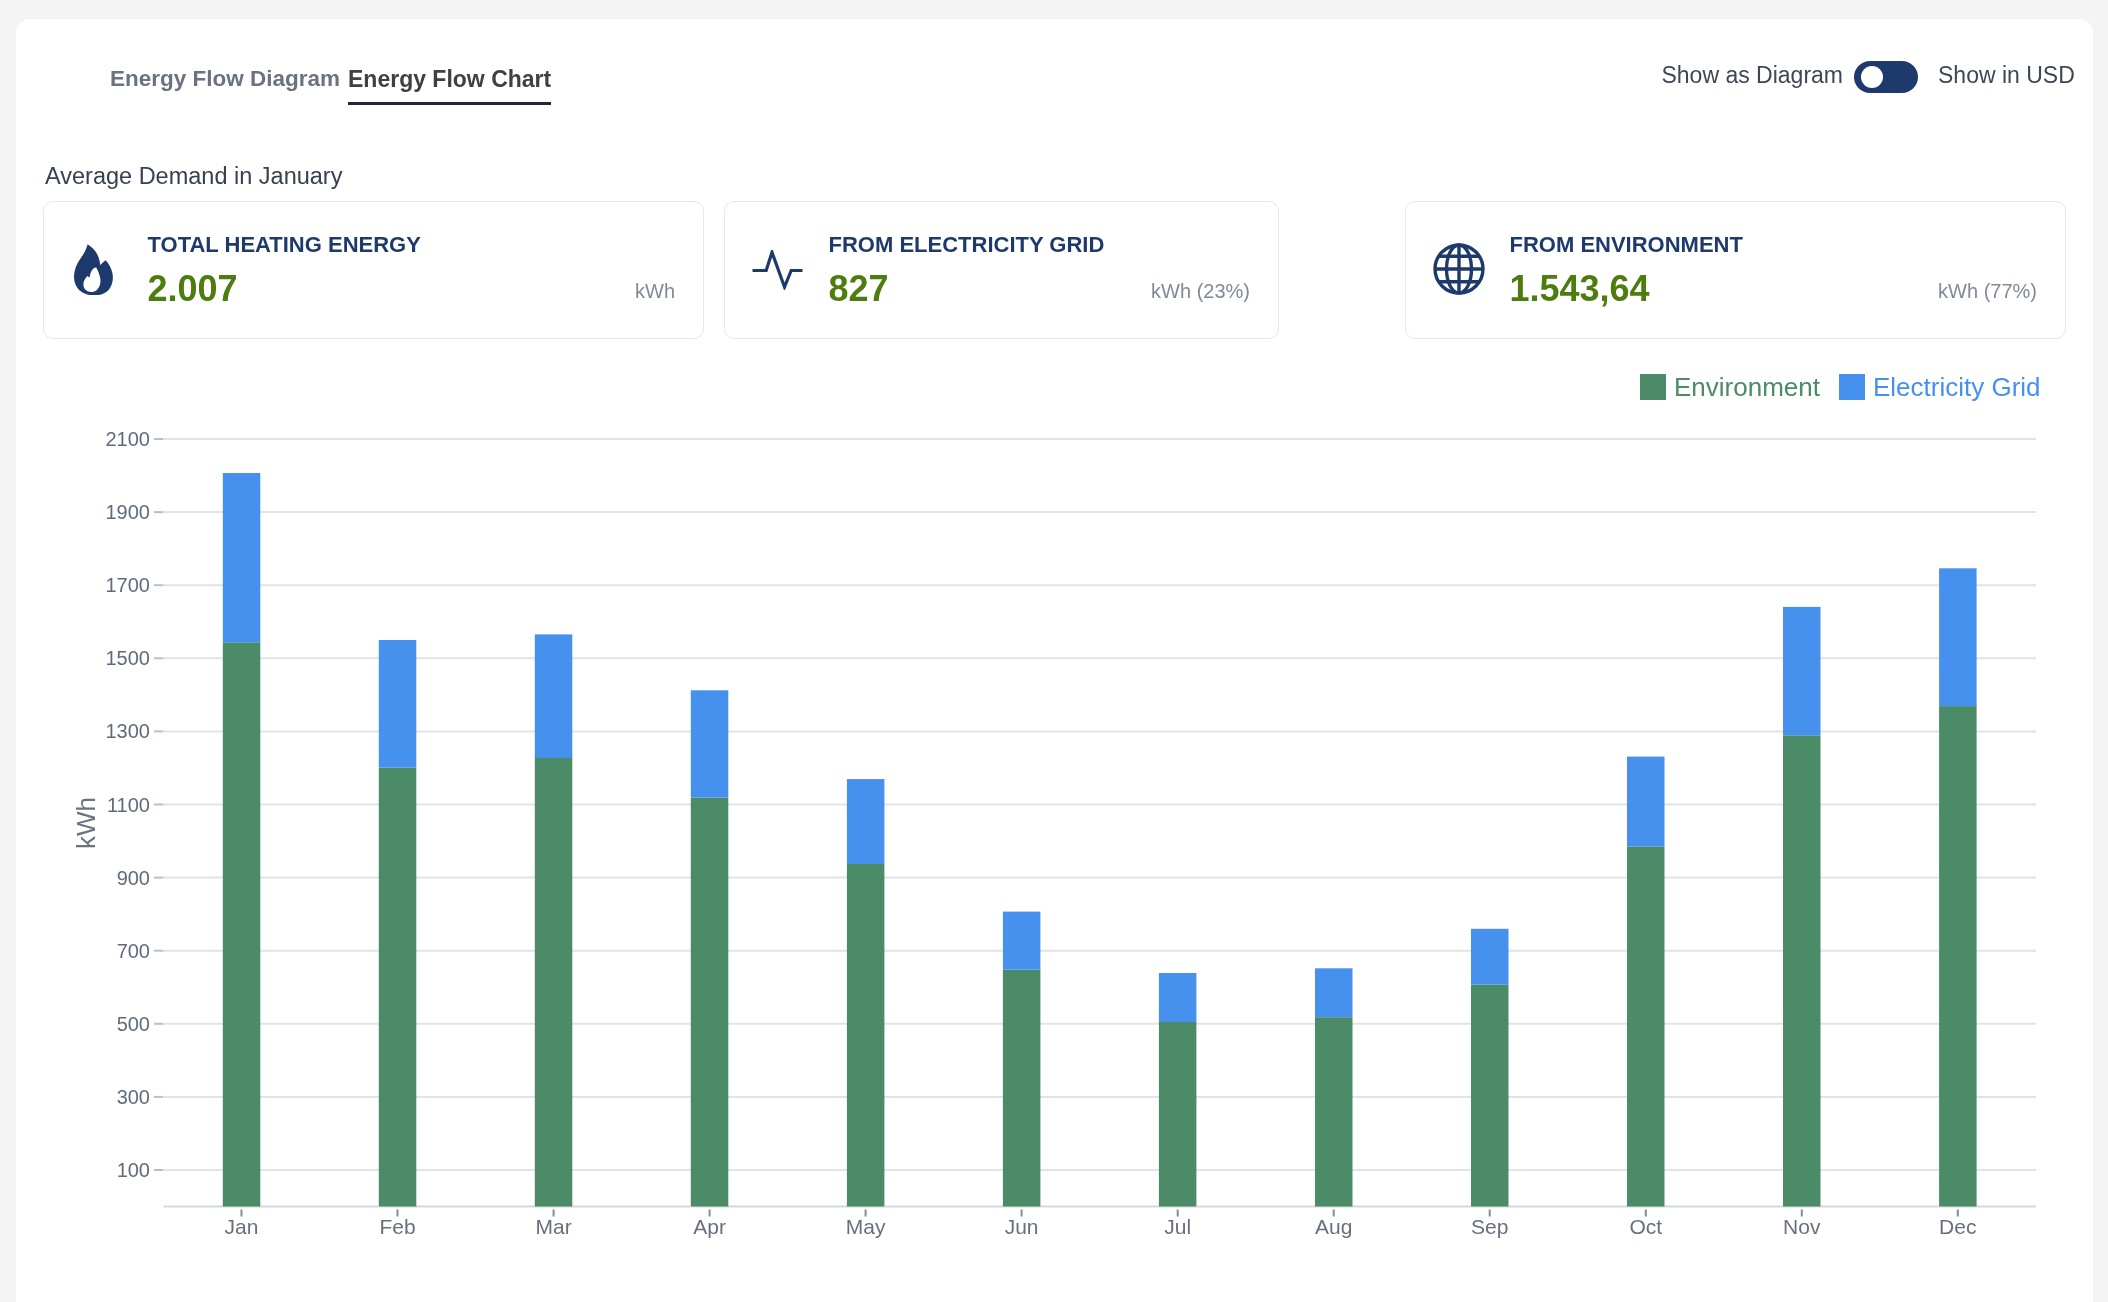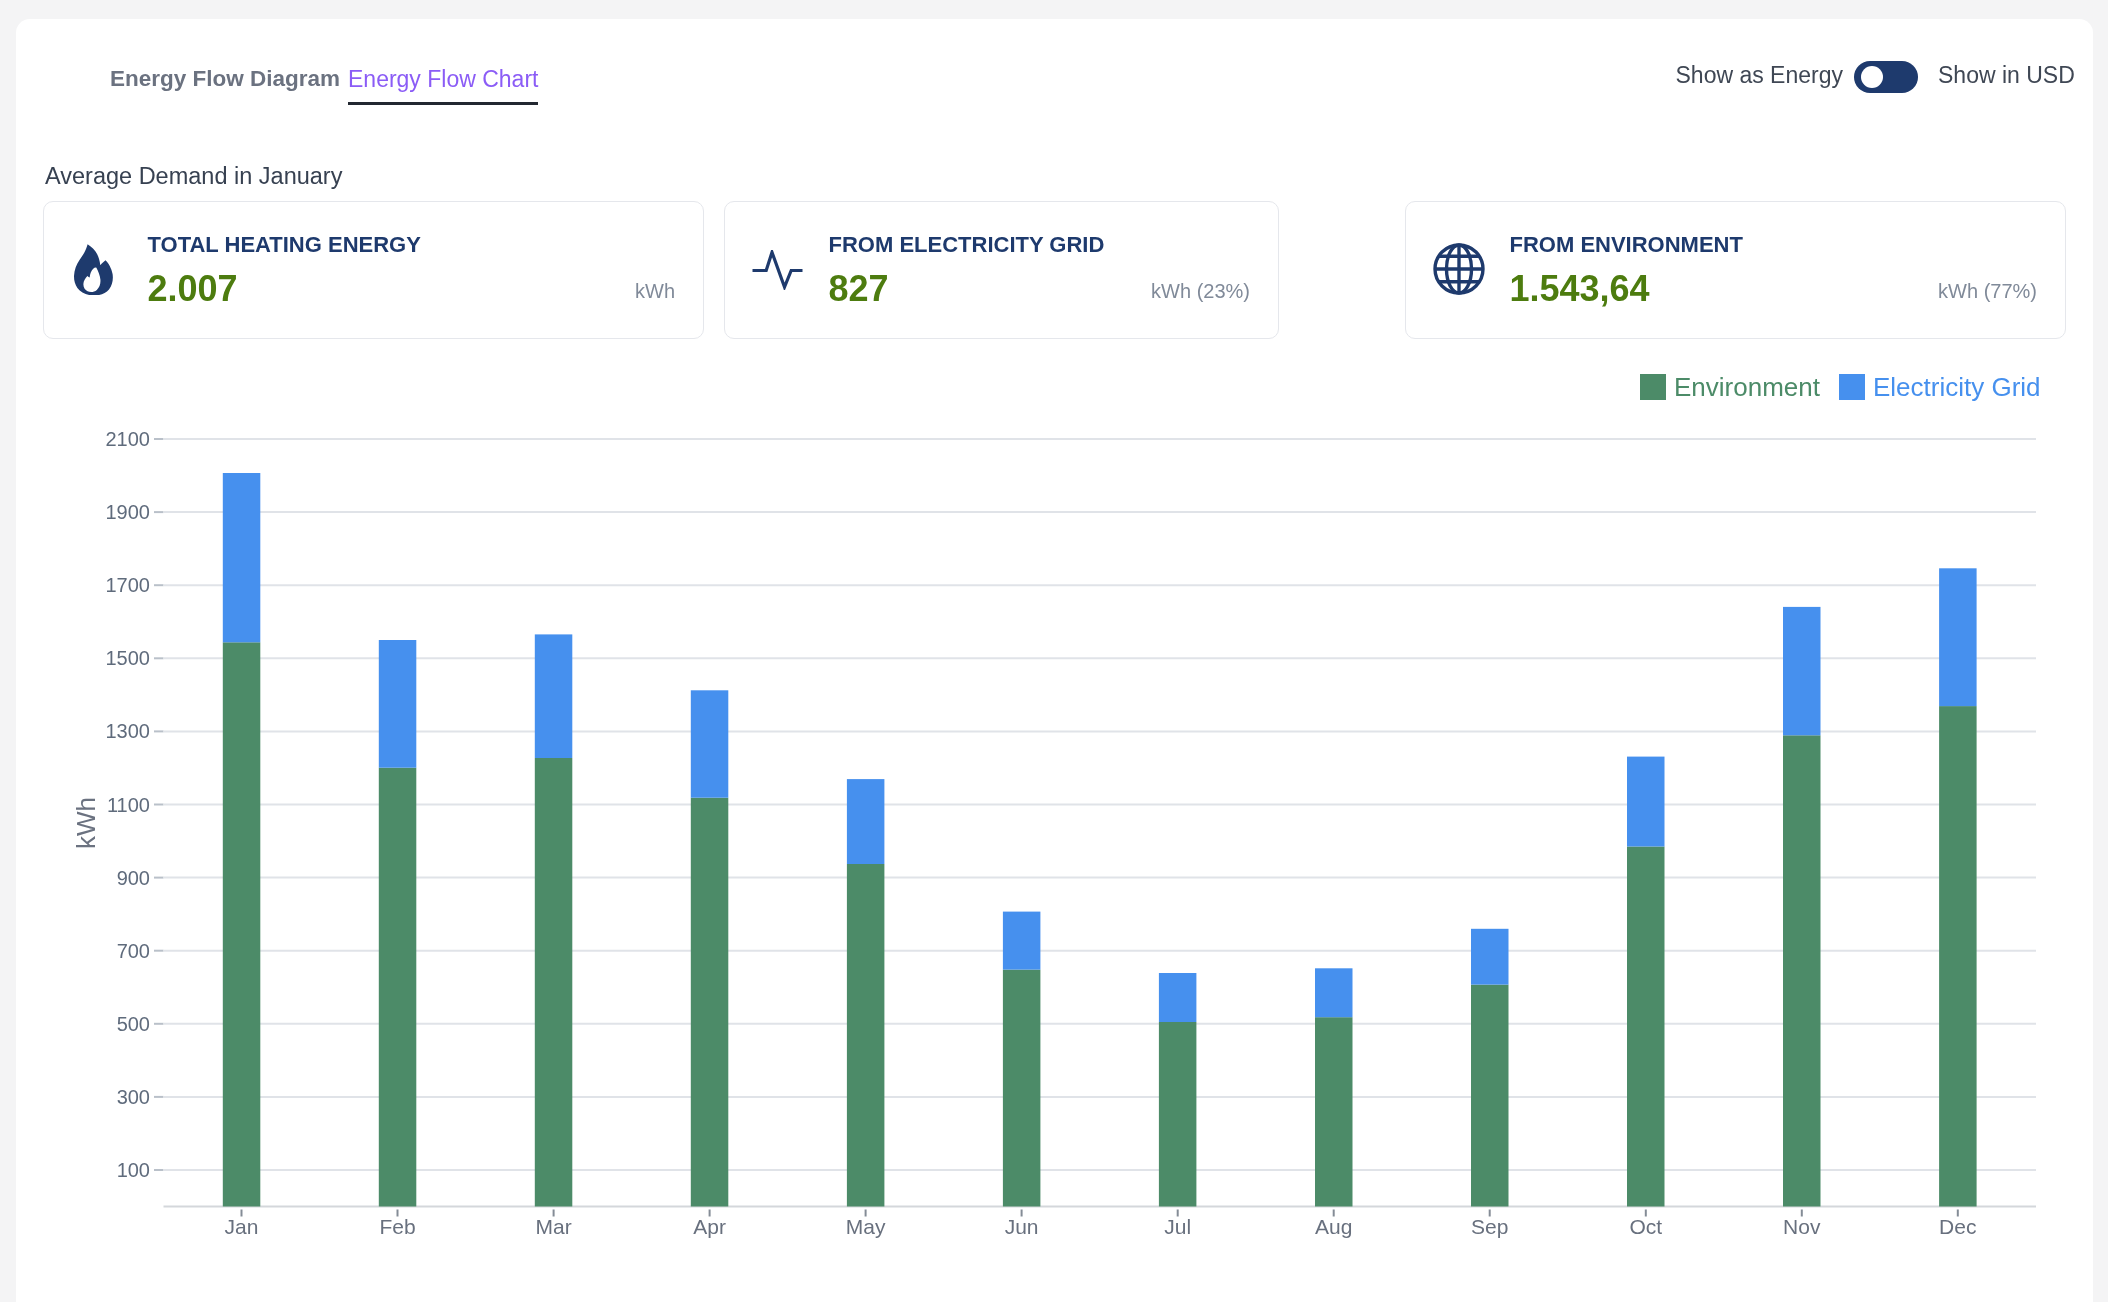--- a/index.html
+++ b/index.html
@@ -1,37 +1,37 @@
 <!DOCTYPE html>
 <html><head>
 <meta charset="utf-8">
 <style>
   html,body{margin:0;padding:0;}
   body{width:2108px;height:1302px;background:#f4f4f5;font-family:"Liberation Sans",sans-serif;position:relative;overflow:hidden;}
   .card{position:absolute;left:16px;top:19px;width:2077px;height:1320px;background:#ffffff;border-radius:14px;}
   .abs{position:absolute;}
   .tab1{left:69px;top:66px;font-size:22.5px;font-weight:bold;color:#6b7280;margin-left:41px;}
-  .tab2{left:348px;top:66px;font-size:23px;font-weight:normal;color:#8b5cf6;padding-bottom:9px;border-bottom:3.5px solid #222831;}
+  .tab2{left:348px;top:66px;font-size:23px;font-weight:bold;color:#404040;padding-bottom:9px;border-bottom:3.5px solid #222831;}
   .avg{left:45px;top:163px;font-size:23.5px;color:#374151;}
   .kpi{position:absolute;top:201px;height:138px;background:#fff;border:1.5px solid #e5e7ec;border-radius:10px;box-sizing:border-box;}
   .kpi .title{position:absolute;left:103.5px;top:30px;font-size:22px;font-weight:bold;color:#1e3a6d;}
   .kpi .num{position:absolute;left:103.5px;top:66px;font-size:36px;font-weight:bold;color:#4d7c0f;}
   .kpi .unit{position:absolute;right:28px;top:77.5px;font-size:20px;color:#808a99;}
   .tlabel{position:absolute;font-size:23px;color:#3f4754;}
   .switch{position:absolute;left:1854px;top:61px;width:64px;height:32px;border-radius:16px;background:#1e3a6d;}
   .switch .knob{position:absolute;left:7px;top:5px;width:22px;height:22px;border-radius:50%;background:#ffffff;}
 </style>
 </head>
 <body>
   <div class="card"></div>
   <div class="abs tab1">Energy Flow Diagram</div>
   <div class="abs tab2">Energy Flow Chart</div>
   <div class="abs avg">Average Demand in January</div>
 
-  <div class="abs tlabel" style="right:265px;top:62px;">Show as Energy</div>
+  <div class="abs tlabel" style="right:265px;top:62px;">Show as Diagram</div>
   <div class="switch">
     <div class="knob"></div>
   </div>
   <div class="abs tlabel" style="left:1938px;top:62px;text-align:center;">Show in USD</div>
 
   <div class="kpi" style="left:43px;width:661px;padding-left:34px;">
     <svg class="abs" style="left:30px;top:41.5px;" width="39.2" height="51.4" viewBox="0 0 39.2 51.4">
       <path fill="#1e3a6d" fill-rule="evenodd" d="M13.6 0.3
         C 17.2 2.6, 21.2 6.2, 23.2 10.2
         C 24.8 13.4, 25.9 17.2, 26.3 21.2

